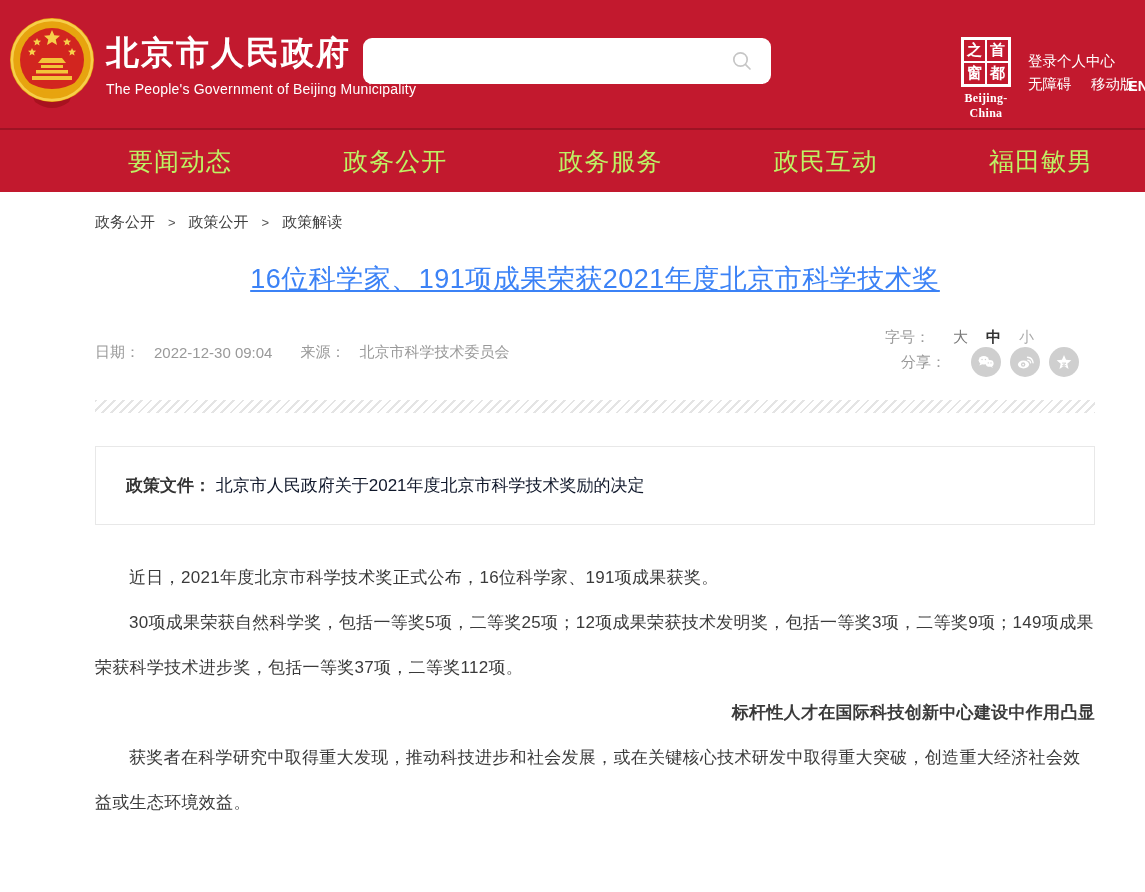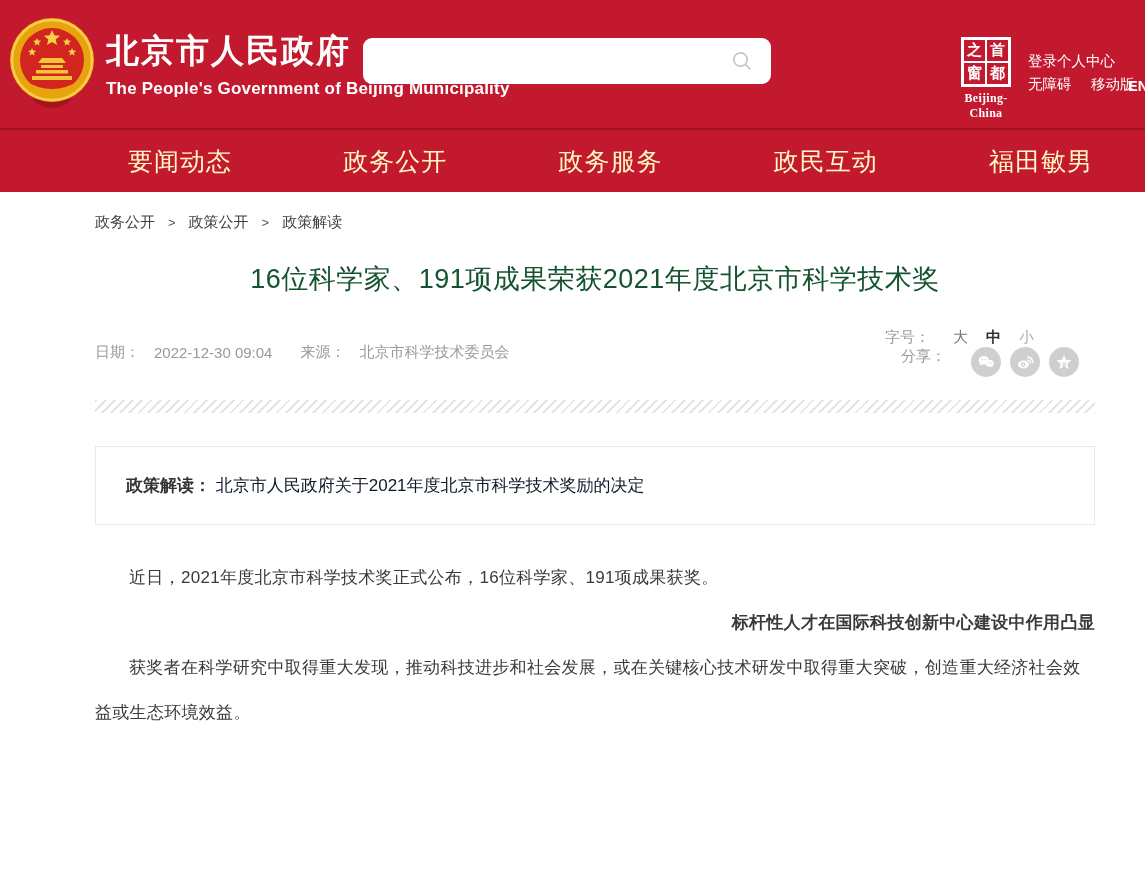--- a/index.html
+++ b/index.html
@@ -9,56 +9,56 @@
     -webkit-font-smoothing:antialiased;
   }
   .page{position:relative;width:1145px;height:892px;overflow:hidden;}
 
   
   .header{position:relative;height:128px;background:#c2192e;}
   .brand{position:absolute;left:8px;top:16px;display:flex;align-items:center;cursor:pointer;}
   .emblem{width:88px;height:94px;display:block;}
   .brand-text{margin-left:10px;color:#fff;}
   .site-title{font-size:33px;font-weight:bold;letter-spacing:2px;line-height:1.1;margin-top:6px;}
-  .site-subtitle{font-size:17px;margin-top:9px;letter-spacing:.2px;font-weight:bold;}
+  .site-subtitle{font-size:14px;margin-top:9px;letter-spacing:.2px;}
   .search{position:absolute;left:363px;top:38px;width:408px;height:46px;background:#fff;border-radius:9px;display:flex;align-items:center;}
   .search input{flex:1;border:none;outline:none;background:transparent;height:100%;padding:0 12px 0 18px;font-size:16px;color:#333;}
   .search .mag{margin-right:18px;cursor:pointer;display:flex;}
   .portal{position:absolute;left:958px;top:37px;width:56px;text-align:center;cursor:pointer;}
   .portal-grid{width:44px;height:44px;margin:0 auto;border:3px solid #fff;background:#fff;display:grid;grid-template-columns:1fr 1fr;grid-template-rows:1fr 1fr;gap:2px;}
   .portal-grid span{background:#c2192e;color:#fff;font-size:15px;font-weight:bold;display:flex;align-items:center;justify-content:center;font-family:"Liberation Serif","DejaVu Serif",serif;}
   .portal-caption{color:#fff;font-size:12px;font-weight:bold;margin-top:4px;letter-spacing:.3px;font-family:"Liberation Serif","DejaVu Serif",serif;}
   .hlinks a{position:absolute;color:#fff;text-decoration:none;font-size:14.5px;cursor:pointer;}
   .lk-login{left:1028px;top:52px;}
   .lk-access{left:1028px;top:75px;}
   .lk-mobile{left:1091px;top:75px;}
   .lk-en{left:1128px;top:78px;font-weight:bold;font-size:15px;}
 
   
   .nav{height:62px;background:#c2192e;border-top:2px solid #9d1324;display:flex;align-items:center;}
   .nav-inner{flex:1;display:flex;justify-content:space-between;margin:0 52px 0 128px;}
-  .nav a{color:#fef9c3;font-size:25px;text-decoration:none;cursor:pointer;letter-spacing:1px;}
+  .nav a{color:#bef264;font-size:25px;text-decoration:none;cursor:pointer;letter-spacing:1px;}
 
   
   .content{width:1000px;margin-left:95px;}
   .breadcrumb{margin-top:21px;font-size:15px;color:#3f3f3f;display:flex;align-items:center;}
   .breadcrumb a{color:#3f3f3f;text-decoration:none;cursor:pointer;}
   .breadcrumb .sep{margin:0 13px;color:#555;font-size:13px;}
 
-  .article-title{margin:29px 0 0 0;text-align:center;font-size:27px;font-weight:400;color:#14532d;letter-spacing:.5px;}
+  .article-title{margin:29px 0 0 0;text-align:center;font-size:27px;font-weight:400;color:#3b82f6;letter-spacing:.5px;text-decoration:underline;}
 
   .meta{margin-top:31px;display:flex;align-items:center;font-size:15px;color:#999;}
   .meta .m-item{margin-right:14px;}
   .meta-right{margin-left:auto;display:flex;align-items:center;flex-direction:column;}
   .fontsize{display:flex;align-items:center;margin-right:52px;}
   .fontsize .fs-label{color:#999;margin-right:14px;}
   .fs-opt{cursor:pointer;margin:0 9px;color:#777;}
   .fs-opt.active{color:#333;font-weight:bold;}
   .fs-opt.small{color:#a9a9a9;}
-  .share{display:flex;align-items:flex-start;}
+  .share{display:flex;align-items:center;}
   .share .sh-label{color:#999;margin-right:16px;}
   .sh-icon{width:30px;height:30px;border-radius:50%;background:#cfcfcf;margin-left:9px;cursor:pointer;display:flex;align-items:center;justify-content:center;}
 
   .hatch{margin-top:23px;height:13px;background:repeating-linear-gradient(135deg,#e4e4e4 0 2px,rgba(0,0,0,0) 2px 6.5px);}
 
   .policy-box{margin-top:33px;border:1px solid #e8e8e8;padding:27px 0 27px 30px;font-size:17px;color:#333;}
   .policy-box .p-label{font-weight:bold;}
   .policy-box a{color:#0f172a;text-decoration:none;cursor:pointer;}
 
   .article-body{margin-top:30px;font-size:17px;color:#3a3a3a;line-height:45px;letter-spacing:.3px;}
@@ -187,24 +187,25 @@
               <path d="M12.5 16.5h5l-4.6 3.6h5" stroke="#cfcfcf" stroke-width="1.3" fill="none"></path>
             </svg>
           </span>
         </div>
       </div>
     </div>
 
     <div class="hatch"></div>
 
     <div class="policy-box">
-      <span class="p-label">政策解读：</span>
+      <span class="p-label">政策文件：</span>
       <a>北京市人民政府关于2021年度北京市科学技术奖励的决定</a>
     </div>
 
     <div class="article-body">
       <p>近日，2021年度北京市科学技术奖正式公布，16位科学家、191项成果获奖。</p>
+      <p>30项成果荣获自然科学奖，包括一等奖5项，二等奖25项；12项成果荣获技术发明奖，包括一等奖3项，二等奖9项；149项成果荣获科学技术进步奖，包括一等奖37项，二等奖112项。</p>
       <p class="bold">标杆性人才在国际科技创新中心建设中作用凸显</p>
       <p>获奖者在科学研究中取得重大发现，推动科技进步和社会发展，或在关键核心技术研发中取得重大突破，创造重大经济社会效益或生态环境效益。</p>
     </div>
 
   </div>
 </div>
 
 </body></html>

